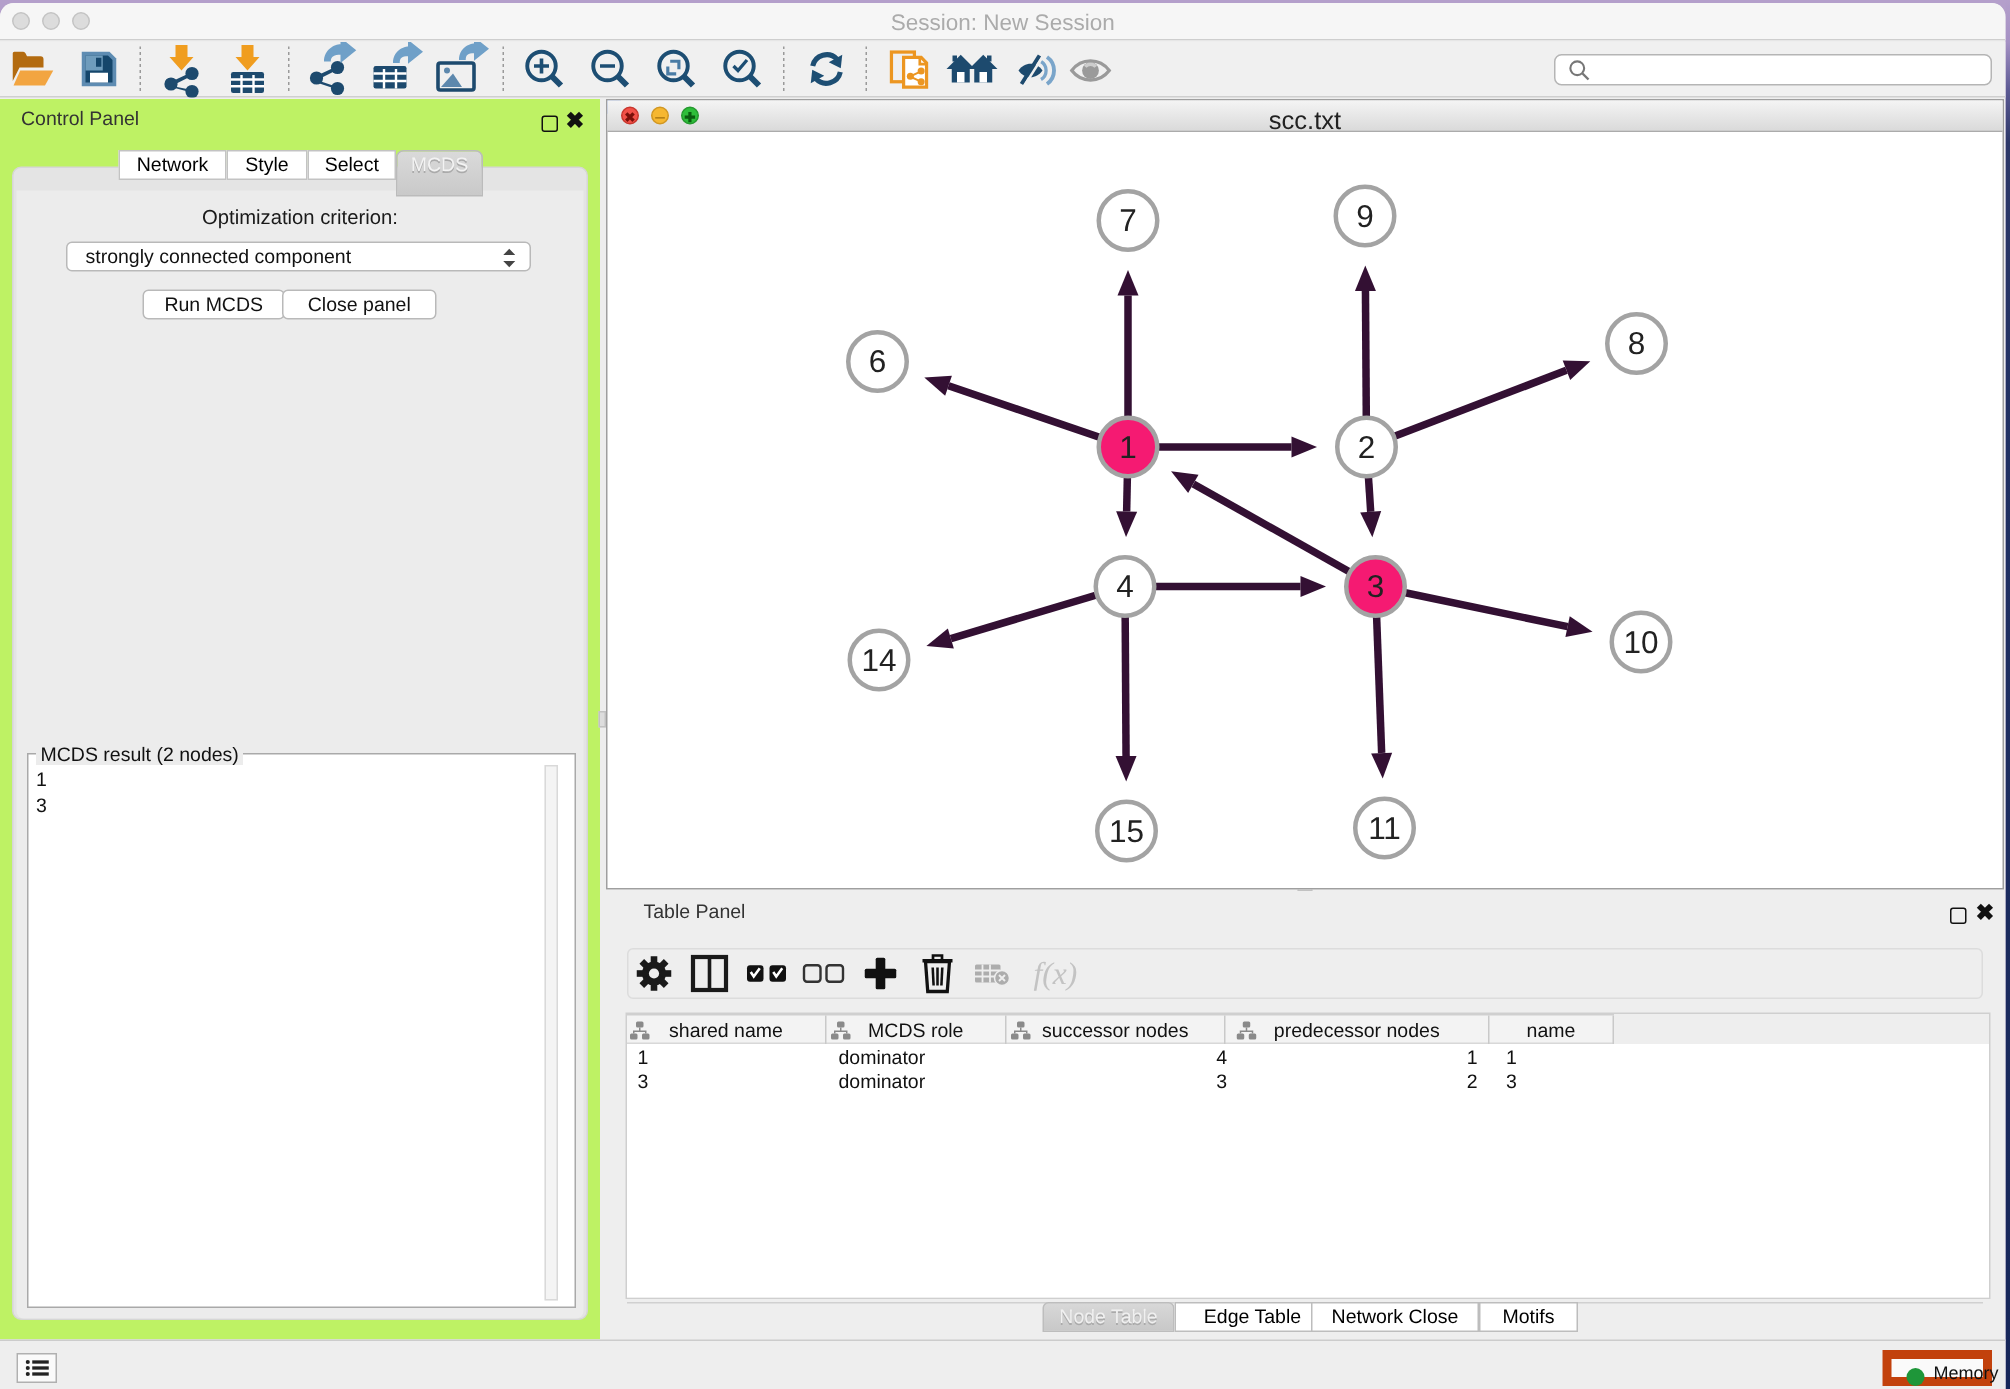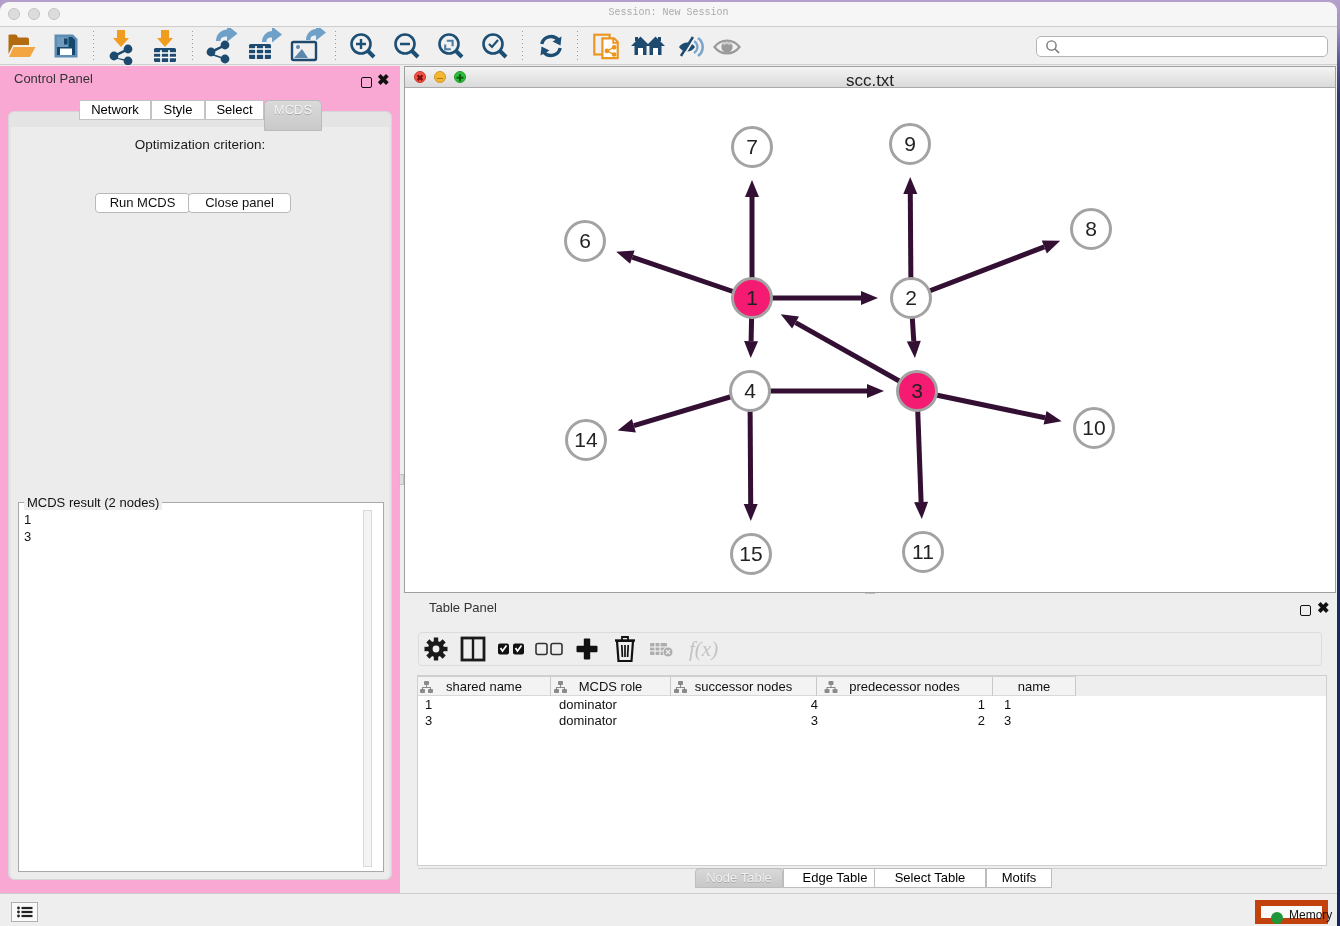--- a/index.html
+++ b/index.html
@@ -7,31 +7,31 @@
 body { background:#b49fcb; font-family:"Liberation Sans", sans-serif; }
 .abs { position:absolute; }
 #deskright { left:1337px; top:0; width:3px; height:926px;
   background:linear-gradient(180deg,#b49fcb 0px,#a591c4 28px,#5c5a94 60px,#2c3768 95px,#203063 300px,#16265a 926px); }
 #win { left:0; top:2px; width:1337px; height:924px; background:#eeeeee;
   border-radius:9px 9px 0 0; overflow:hidden; }
 
 #titlebar { left:0; top:0; width:1337px; height:25px; background:#f6f6f6;
   border-bottom:1px solid #cecece; border-radius:9px 9px 0 0; }
 .tl { width:12px; height:12px; border-radius:50%; background:#dcdcdc; border:1px solid #c4c4c4; top:6px; }
-#wtitle { width:1337px; top:5px; text-align:center; font-size:10px; color:#ababab;font-family:Liberation Mono, monospace; }
+#wtitle { width:1337px; top:5px; text-align:center; font-size:15px; color:#ababab; }
 
 #toolbar { left:0; top:26px; width:1337px; height:37px; background:#f0f0f0;
   border-bottom:1px solid #cfcfcf; }
 .sep { top:3px; width:1px; height:30px;
   background-image:repeating-linear-gradient(180deg,#9a9a9a 0 1.5px,transparent 1.5px 4px); }
 
 #search { left:1036px; top:8px; width:292px; height:21px; background:#ffffff;
   border:1px solid #b5b5b5; border-radius:5px; }
 
-#cpanel { left:0; top:64px; width:400px; height:827px; background:#f9a8d4;padding-left:28px; }
+#cpanel { left:0; top:64px; width:400px; height:827px; background:#bef264;padding-left:28px; }
 #cptitle { left:14px; top:5px; font-size:13px; color:#333; }
 .minibtn { top:11px; width:11px; height:11px; border:1.5px solid #111; border-radius:2px; }
 .xbtn { top:5px; font-size:15px; font-weight:bold; color:#111; }
 #tabbody { left:8px; top:45px; width:384px; height:769px; background:#e4e4e4;
   border:1px solid #d6d6d6; border-radius:6px; }
 .cptab { top:34px; height:20px; background:#ffffff; border:1px solid #c3c3c3; color:#000;
   font-size:13px; text-align:center; line-height:17px; }
 .cptabsel { background:linear-gradient(180deg,#dadada,#c9c9c9); color:#f3f3f3;
   border:1px solid #bbb; border-radius:5px 5px 0 0; text-shadow:0 1px 0 #aaa; }
 #optlabel { left:0; top:71px; width:400px; text-align:center; font-size:13.5px; color:#1a1a1a; }
@@ -234,20 +234,25 @@
     <div class="abs minibtn" style="left:361px;"></div>
     <div class="abs xbtn" style="left:377px;">✖</div>
     <div class="abs" id="tabbody">
         <div class="abs" style="left:2px; top:15px; width:378px; height:752px; background:#ececec; border-radius:0 0 5px 5px;"></div>
       </div>
     <div class="abs cptab" style="left:79px; width:72px;">Network</div>
     <div class="abs cptab" style="left:151px; width:54px;">Style</div>
     <div class="abs cptab" style="left:205px; width:59px;">Select</div>
     <div class="abs cptab cptabsel" style="left:264px; width:58px; height:31px;">MCDS</div>
     <div class="abs" id="optlabel">Optimization criterion:</div>
+    <div class="abs" id="dropdown">strongly connected component
+      <svg width="13" height="16" style="right:7px; top:2px;" viewBox="0 0 13 16">
+        <path d="M2.5 6 L6.5 1.8 L10.5 6 Z M2.5 10 L6.5 14.2 L10.5 10 Z" fill="#444"></path>
+      </svg>
+    </div>
     <div class="abs btn" style="left:95px; width:95px;">Run MCDS</div>
     <div class="abs btn" style="left:188px; width:103px;">Close panel</div>
     <div class="abs" id="fieldset"></div>
     <div class="abs" id="fslegend">MCDS result (2 nodes)</div>
     <div class="abs" id="fstext">1<br>3</div>
     <div class="abs" id="fsscroll"></div>
   </div>
   <div class="abs" style="left:399px; top:472px; width:5px; height:11px; background:#ddd; border:1px solid #c2c2c2;"></div>
   <div class="abs" style="left:865px; top:588px; width:10px; height:4px; background:#ddd; border:1px solid #c2c2c2;"></div>
   <div class="abs" id="netwin">
@@ -430,21 +435,21 @@
       <div class="abs cell" style="left:586px; top:1px;">1</div>
       <div class="abs cell" style="left:7px; top:17px;">3</div>
       <div class="abs cell" style="left:141px; top:17px;">dominator</div>
       <div class="abs cell" style="left:253px; top:17px; width:147px; text-align:right;">3</div>
       <div class="abs cell" style="left:403px; top:17px; width:164px; text-align:right;">2</div>
       <div class="abs cell" style="left:586px; top:17px;">3</div>
     </div>
     <div class="abs" style="left:14px; top:269px; width:904px; height:1px; background:#d0d0d0;"></div>
     <div class="abs btab btabsel" style="left:291px; width:88px;">Node Table</div>
     <div class="abs btab" style="left:379px; width:104px;">Edge Table</div>
-    <div class="abs btab" style="left:470px; width:112px;">Select Table</div>
+    <div class="abs btab" style="left:470px; width:112px;">Network Close</div>
     <div class="abs btab" style="left:582px; width:66px;">Motifs</div>
   </div>
   <div class="abs" style="left:0; top:920px; width:5px; height:6px; background:#3a6cd4; border-radius:0 3px 0 0;"></div>
   <div class="abs" id="statusbar">
     <div class="abs" id="listbtn">
       <svg width="16" height="12" viewBox="0 0 16 12" style="left:5px; top:3px;">
         <g fill="#222">
           <circle cx="1.5" cy="2" r="1.4"></circle>
             <circle cx="1.5" cy="6" r="1.4"></circle>
             <circle cx="1.5" cy="10" r="1.4"></circle>

